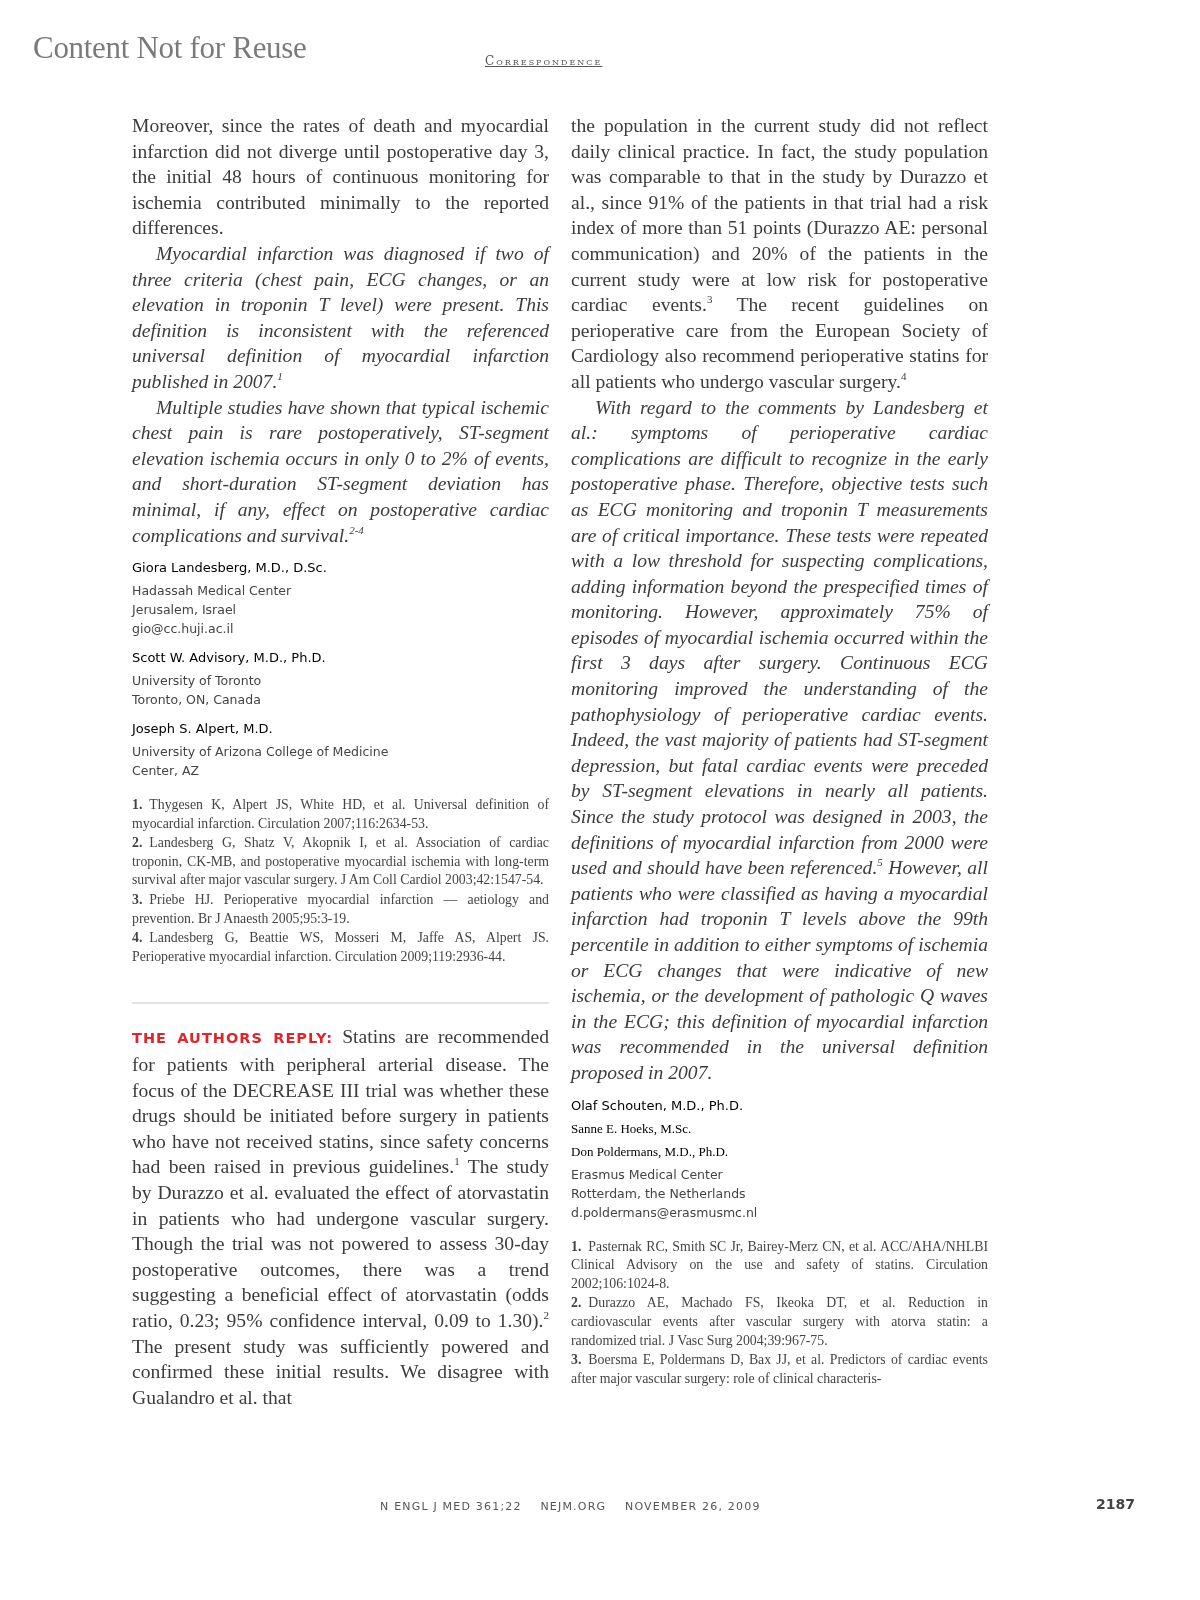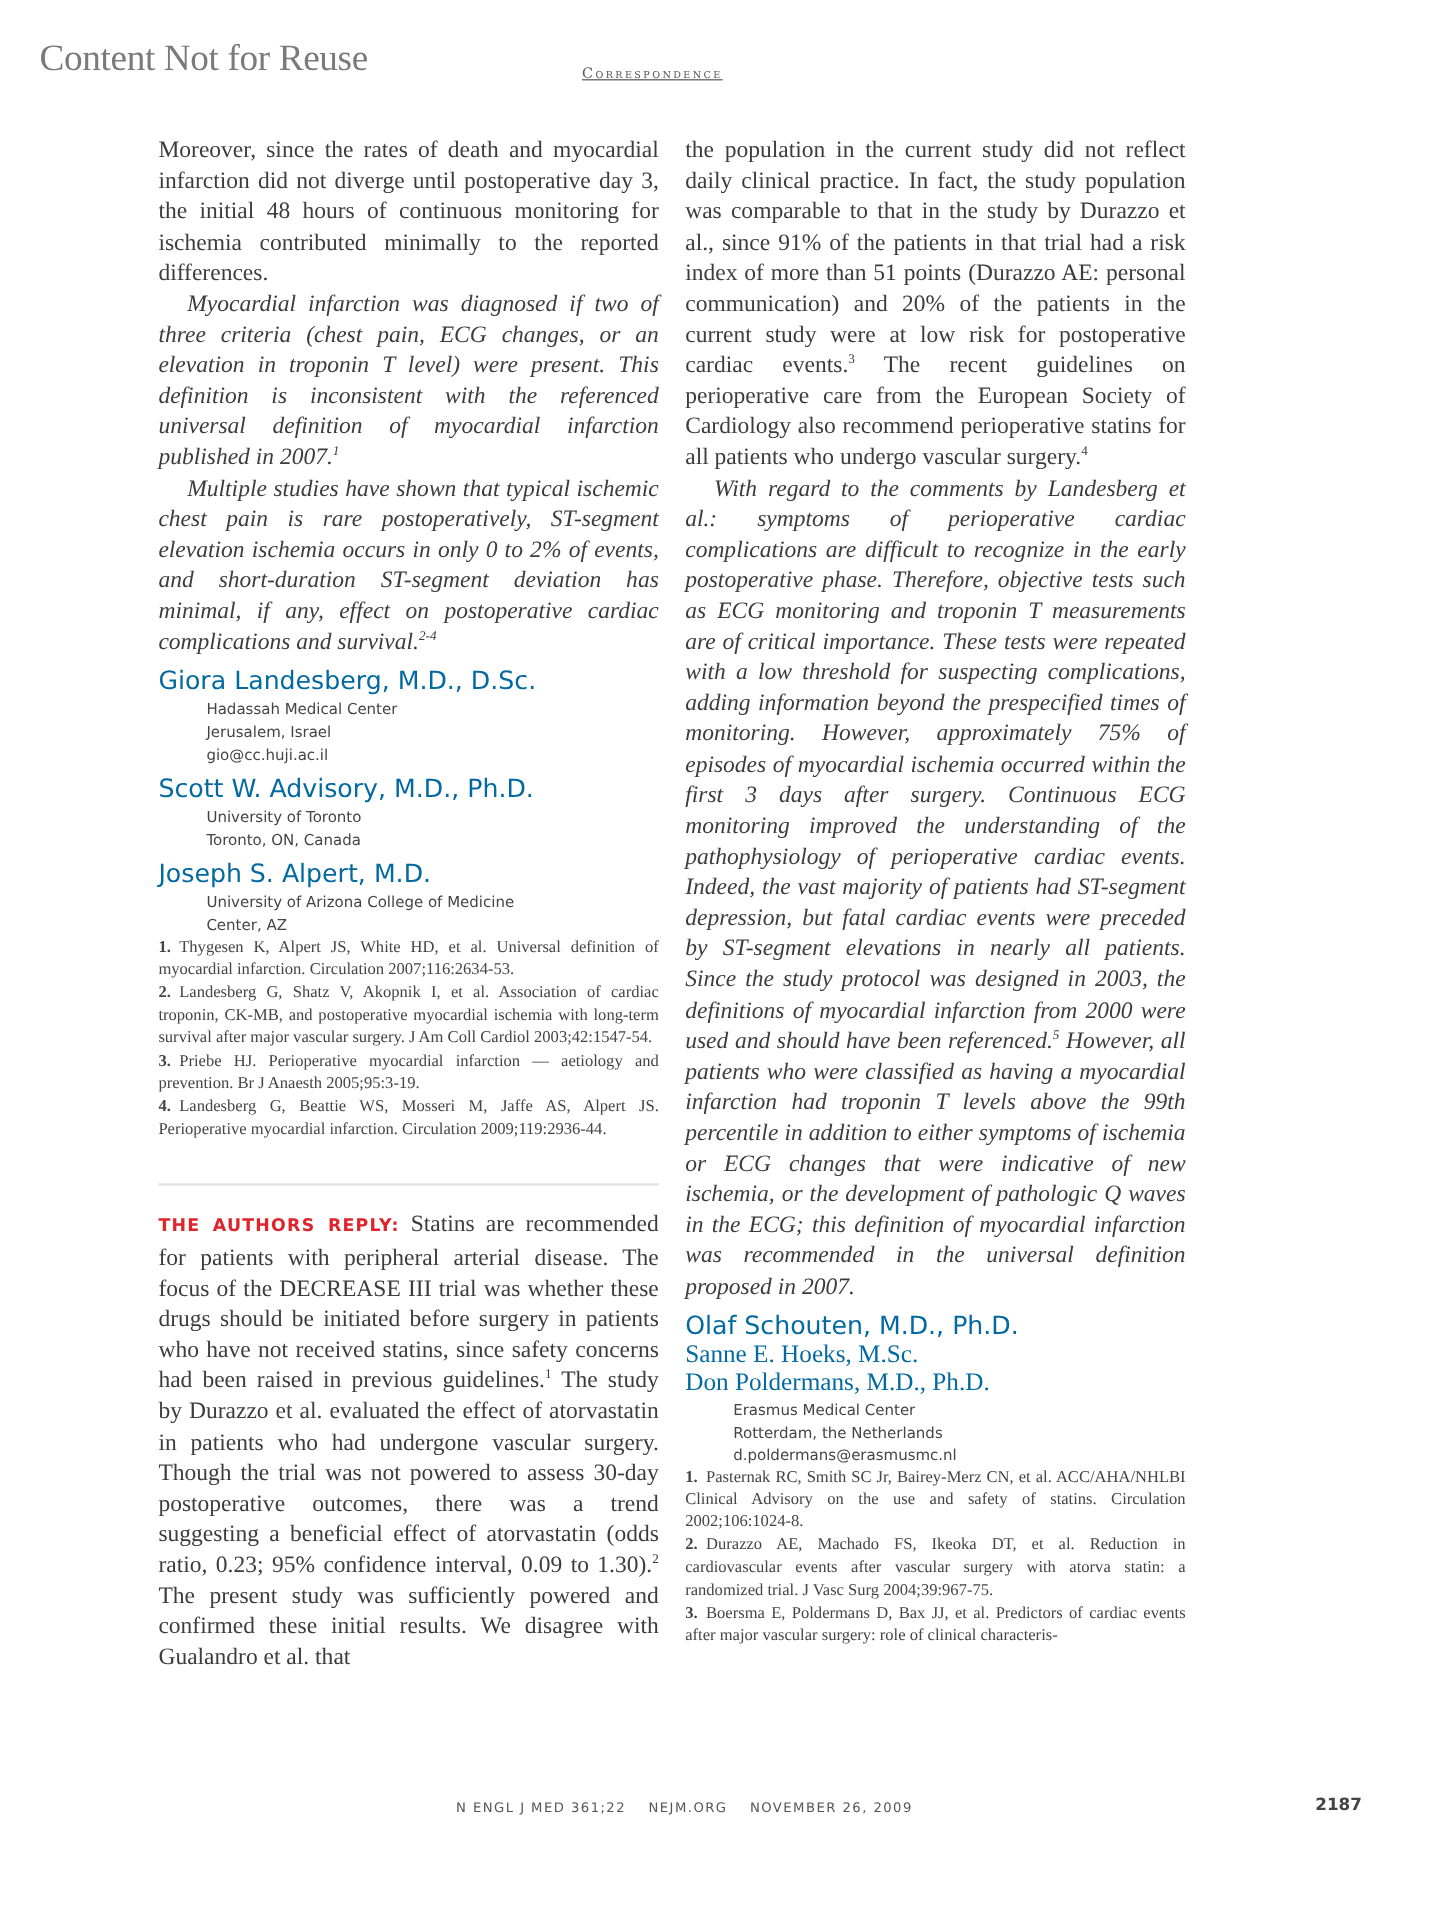--- a/index.html
+++ b/index.html
@@ -5,25 +5,25 @@
   html, body { margin:0; padding:0; background:#ffffff; }
   body { width:1200px; height:1600px; position:relative; overflow:hidden; color:#3a3a3a; }
   .watermark { position:absolute; left:33px; top:30px; font-family:Liberation Serif, serif; font-size:31px; color:#7a7a7a; letter-spacing:-0.3px; }
   .section-head { position:absolute; left:485px; top:54px; font-family:"DejaVu Serif", serif; font-size:12px; letter-spacing:2px; color:#555; font-variant:small-caps;text-decoration:underline; }
   .col { position:absolute; top:113px; width:417px; font-family:"Liberation Serif", serif; font-size:19.6px; line-height:25.6px; color:#3c3c3c; }
   .col-left { left:132px; }
   .col-right { left:571px; }
   .col p { margin:0; text-align:justify; hyphens:manual; }
   .col p.indent { text-indent:24px;font-style:italic; }
   sup { font-size:11px; line-height:0; vertical-align:super; }
-  .author-name { font-family:"DejaVu Sans", sans-serif; font-size:21px; color:#0369a1; line-height:23px; margin-top:8px; }
+  .author-name { font-family:"DejaVu Sans", sans-serif; font-size:13px; color:#000000; line-height:23px; margin-top:8px; }
   .author-name.tight { margin-top:0;font-family:Liberation Serif, serif; }
-  .affil { font-family:"DejaVu Sans", sans-serif; font-size:12.5px; line-height:19px; color:#444;margin-left:40px; }
+  .affil { font-family:"DejaVu Sans", sans-serif; font-size:12.5px; line-height:19px; color:#444; }
   .affil-block { margin-top:2px; }
-  .refs { font-family:"Liberation Serif", serif; font-size:13.8px; line-height:18.6px; color:#444; text-align:justify; }
+  .refs { margin-top:16px; font-family:"Liberation Serif", serif; font-size:13.8px; line-height:18.6px; color:#444; text-align:justify; }
   .refs .ref { margin:0 0 1px 0; }
   .refs .num { font-weight:bold; margin-right:7px; }
   .divider { height:2px; background:#e2e2e2; margin:36px 0 20px 0; }
   .reply-label { color:#e0242c; font-family:"DejaVu Sans", sans-serif; font-weight:bold; font-size:14.5px; letter-spacing:1px; }
   .footer { position:absolute; top:1500px; left:380px; font-family:"DejaVu Sans", sans-serif; font-size:11px; letter-spacing:1.2px; color:#555; }
   .footer span { margin-right:14px; }
   .page-num { position:absolute; top:1496px; left:1096px; font-family:"DejaVu Sans", sans-serif; font-weight:bold; font-size:14px; color:#444; }
 </style>
 </head>
 <body>

